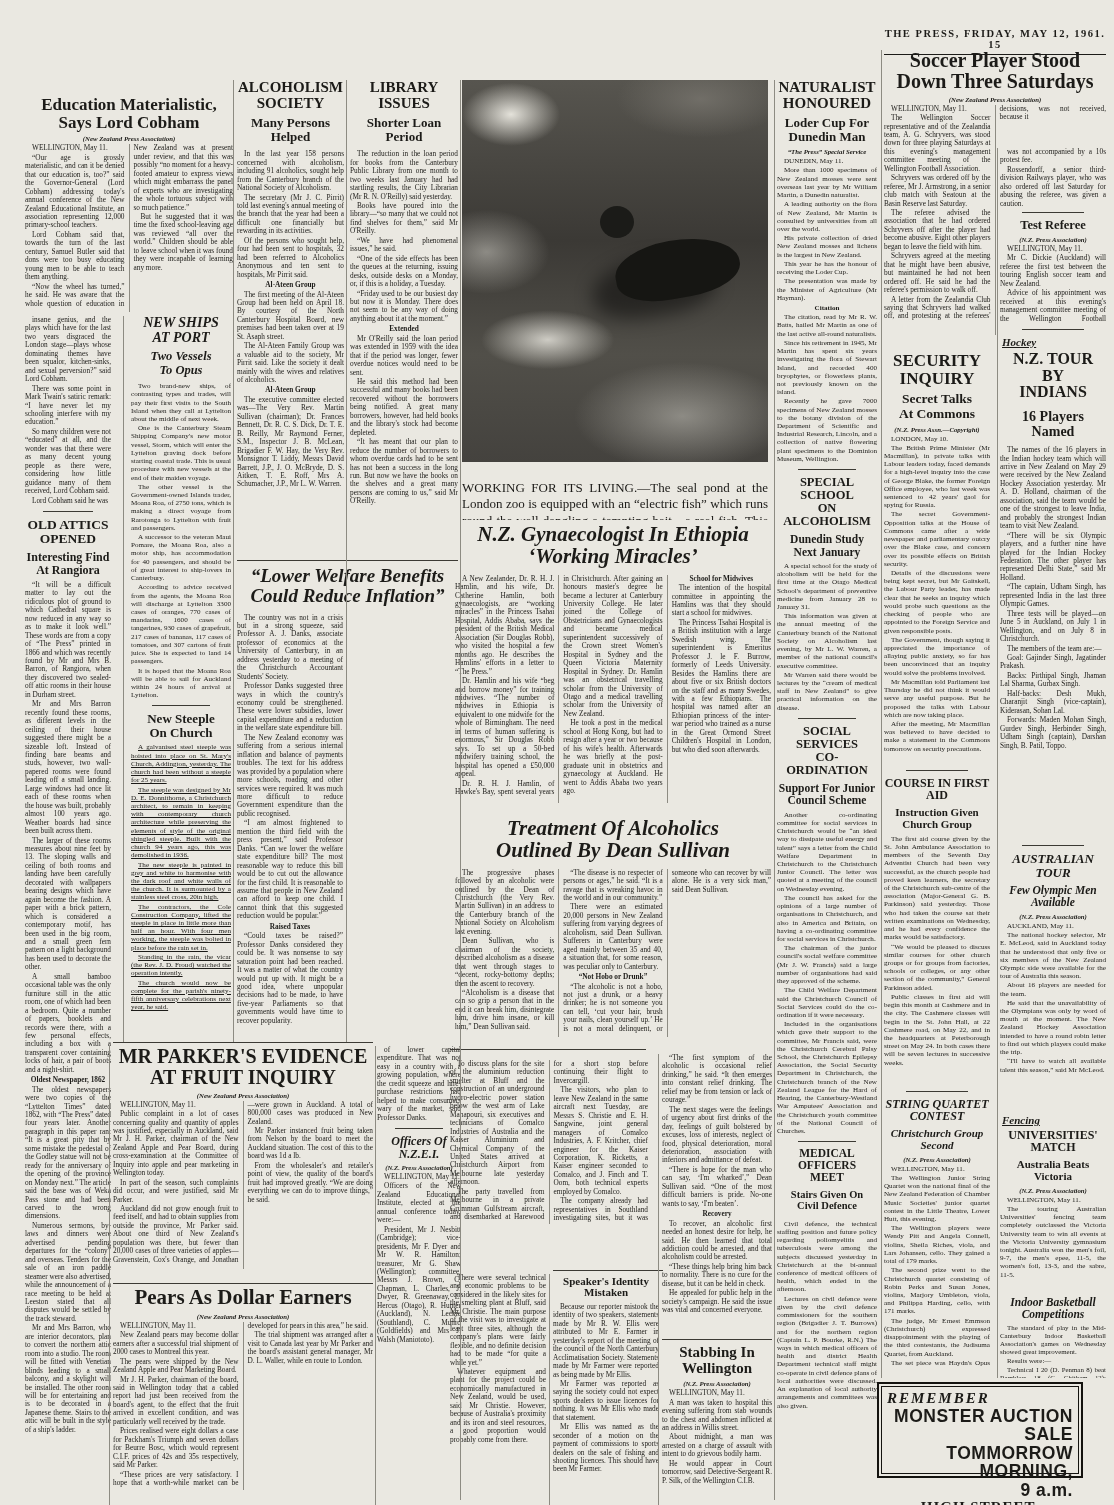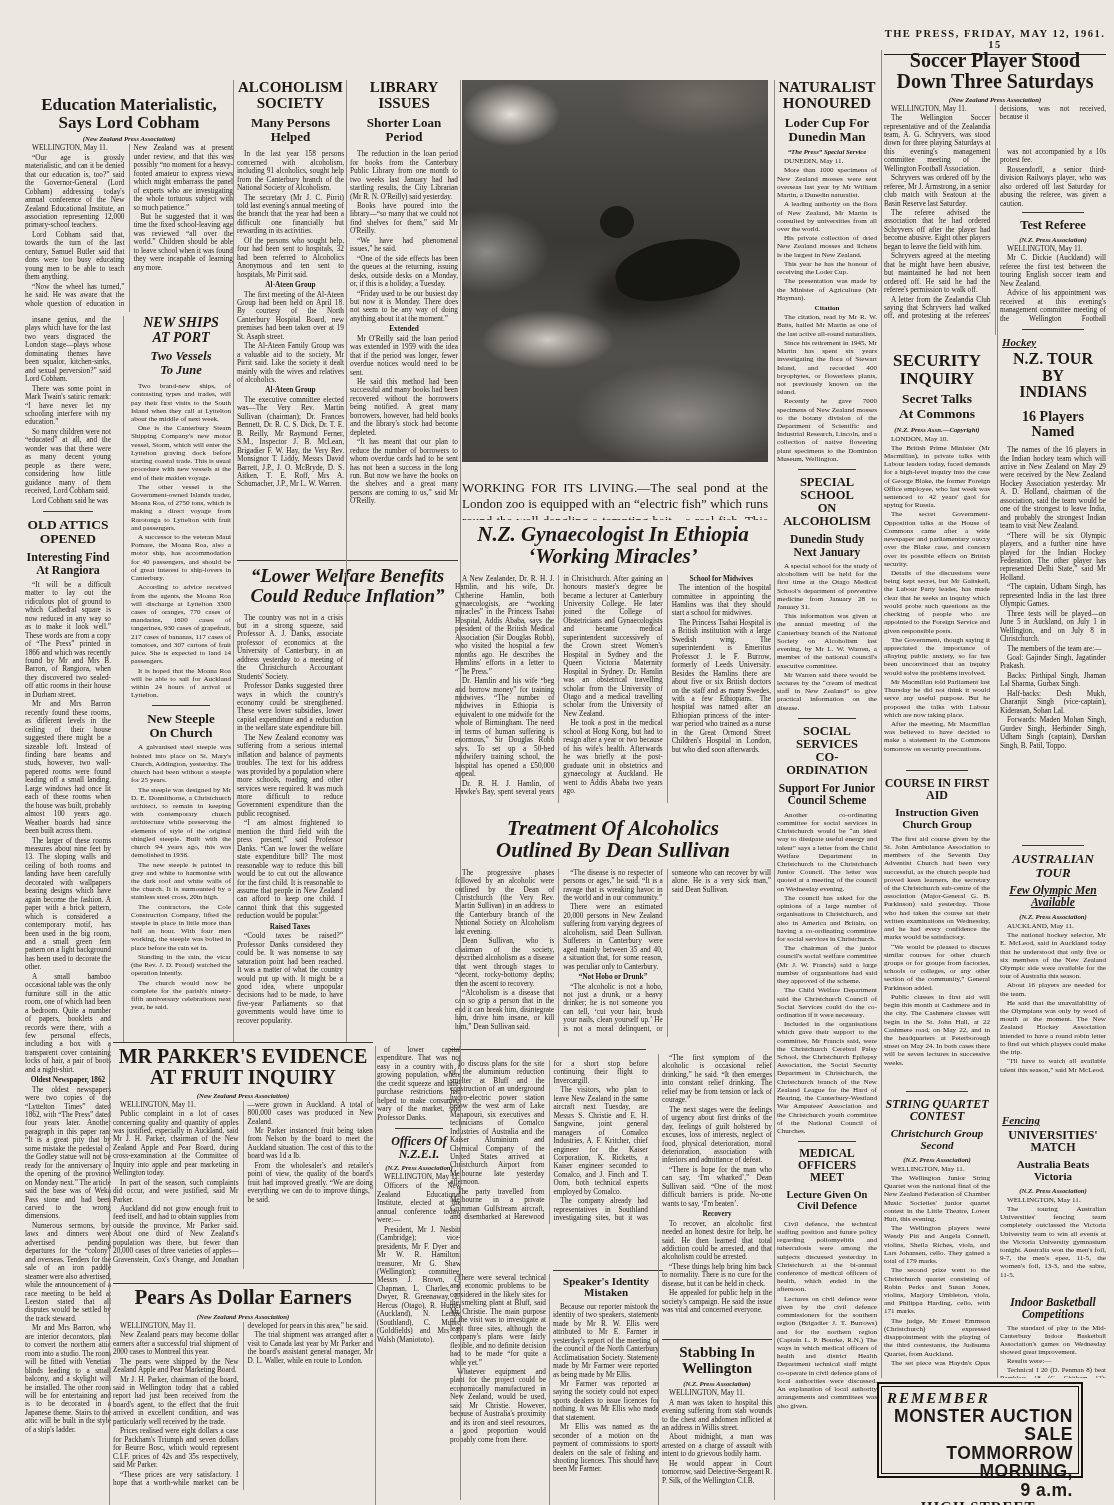--- a/index.html
+++ b/index.html
@@ -84,33 +84,33 @@
         <p>The oldest newspapers were two copies of the “Lyttelton Times” dated 1862, with “The Press” dated four years later. Another paragraph in this paper ran: “It is a great pity that by some mistake the pedestal of the Godley statue will not be ready for the anniversary of the opening of the province on Monday next.” The article said the base was of Weka Pass stone and had been carved to the wrong dimensions.</p>
         <p>Numerous sermons, by-laws and dinners were advertised pending departures for the “colony” and overseas. Tenders for the sale of an iron paddle steamer were also advertised, while the announcement of a race meeting to be held at Leeston stated that all disputes would be settled by the track steward.</p>
         <p>Mr and Mrs Barron, who are interior decorators, plan to convert the northern attic room into a studio. The room will be fitted with Venetian blinds leading to a small balcony, and a skylight will be installed. The other room will be for entertaining and is to be decorated in a Japanese theme. Stairs to the attic will be built in the style of a ship's ladder.</p>
       </div>
   </div>
 
   <div class="art stack" style="left:131px;top:316px;width:100px;height:728px;">
     <div class="hd ital" style="font-size:14px;">NEW SHIPS
 AT PORT</div>
     <div class="hd2 ital" style="font-size:12.5px;">Two Vessels
-To June</div>
+To Opus</div>
     <div class="bd" style="margin-top:5px;font-size:7.1px;">
         <p>Two brand-new ships, of contrasting types and trades, will pay their first visits to the South Island when they call at Lyttelton about the middle of next week.</p>
         <p>One is the Canterbury Steam Shipping Company's new motor vessel, Storm, which will enter the Lyttelton graving dock before starting coastal trade. This is usual procedure with new vessels at the end of their maiden voyage.</p>
         <p>The other vessel is the Government-owned Islands trader, Moana Roa, of 2750 tons, which is making a direct voyage from Rarotonga to Lyttelton with fruit and passengers.</p>
         <p>A successor to the veteran Maui Pomare, the Moana Roa, also a motor ship, has accommodation for 40 passengers, and should be of great interest to ship-lovers in Canterbury.</p>
         <p>According to advice received from the agents, the Moana Roa will discharge at Lyttelton 3300 cases of oranges, 770 cases of mandarins, 1600 cases of tangerines, 930 cases of grapefruit, 217 cases of bananas, 117 cases of tomatoes, and 307 cartons of fruit juice. She is expected to land 14 passengers.</p>
         <p>It is hoped that the Moana Roa will be able to sail for Auckland within 24 hours of arrival at Lyttelton.</p>
       </div>
     <div class="rule"></div>
     <div class="hd" style="font-size:13px;">New Steeple
 On Church</div>
-    <div class="bd" style="margin-top:4px;font-size:7.1px;">
+    <div class="bd" style="margin-top:4px;font-size:7.1px;text-decoration:underline;">
         <p>A galvanised steel steeple was hoisted into place on St. Mary's Church, Addington, yesterday. The church had been without a steeple for 25 years.</p>
         <p>The steeple was designed by Mr D. E. Donnithorne, a Christchurch architect, to remain in keeping with contemporary church architecture while preserving the elements of style of the original shingled steeple. Built with the church 94 years ago, this was demolished in 1936.</p>
         <p>The new steeple is painted in grey and white to harmonise with the dark roof and white walls of the church. It is surmounted by a stainless steel cross, 20in high.</p>
         <p>The contractors, the Cole Construction Company, lifted the steeple in place in little more than half an hour. With four men working, the steeple was bolted in place before the rain set in.</p>
         <p>Standing in the rain, the vicar (the Rev. J. D. Froud) watched the operation intently.</p>
         <p>The church would now be complete for the parish's ninety-fifth anniversary celebrations next year, he said.</p>
       </div>
   </div>
 
   <div class="hrule" style="left:113px;top:1042px;width:260px;"></div>
@@ -331,21 +331,21 @@
     <div class="bd" style="margin-top:4px;font-size:7.1px;">
         <p>Another co-ordinating committee for social services in Christchurch would be “an ideal way to dissipate useful energy and talent” says a letter from the Child Welfare Department in Christchurch to the Christchurch Junior Council. The letter was quoted at a meeting of the council on Wednesday evening.</p>
         <p>The council has asked for the opinions of a large number of organisations in Christchurch, and also in America and Britain, on having a co-ordinating committee for social services in Christchurch.</p>
         <p>The chairman of the junior council's social welfare committee (Mr J. W. Francis) said a large number of organisations had said they approved of the scheme.</p>
         <p>The Child Welfare Department said the Christchurch Council of Social Services could do the co-ordination if it were necessary.</p>
         <p>Included in the organisations which gave their support to the committee, Mr Francis said, were the Christchurch Cerebral Palsy School, the Christchurch Epilepsy Association, the Social Security Department in Christchurch, the Christchurch branch of the New Zealand League for the Hard of Hearing, the Canterbury-Westland War Amputees' Association and the Christchurch youth committee of the National Council of Churches.</p>
       </div>
     <div class="rule"></div>
     <div class="hd" style="font-size:11.5px;font-family:Liberation Serif, serif;">MEDICAL OFFICERS
 MEET</div>
-    <div class="hd2" style="font-size:10.5px;">Lecture Given On
+    <div class="hd2" style="font-size:10.5px;">Stairs Given On
 Civil Defence</div>
     <div class="bd" style="margin-top:8px;font-size:7.1px;">
         <p>Civil defence, the technical staffing position and future policy regarding poliomyelitis and tuberculosis were among the subjects discussed yesterday in Christchurch at the bi-annual conference of medical officers of health, which ended in the afternoon.</p>
         <p>Lectures on civil defence were given by the civil defence commissioners for the southern region (Brigadier J. T. Burrows) and for the northern region (Captain L. P. Bourke, R.N.) The ways in which medical officers of health and district Health Department technical staff might co-operate in civil defence plans of local authorities were discussed. An explanation of local authority arrangements and committees was also given.</p>
       </div>
   </div>
 
   <div class="art" style="left:884px;top:50px;width:222px;height:298px;">
     <div class="hd" style="font-size:20px;">Soccer Player Stood
 Down Three Saturdays</div>
@@ -440,21 +440,21 @@
           <p>Goal: Gajinder Singh, Jagatinder Prakash.</p>
           <p>Backs: Pirthipal Singh, Jhaman Lal Sharma, Gurbax Singh.</p>
           <p>Half-backs: Desh Mukh, Charanjit Singh (vice-captain), Kiderasan, Sohan Lal.</p>
           <p>Forwards: Maden Mohan Singh, Gurdev Singh, Herbinder Singh, Udham Singh (captain), Darshan Singh, B. Patil, Toppo.</p>
         </div>
     </div>
     <div class="rule"></div>
     <div class="seg" style="height:258px;">
       <div class="hd ital" style="font-size:13px;">AUSTRALIAN
 TOUR</div>
-      <div class="hd2 ital" style="font-size:11.5px;text-decoration:underline;">Few Olympic Men
+      <div class="hd2 ital" style="font-size:11.5px;">Few Olympic Men
 Available</div>
       <div class="by">(N.Z. Press Association)</div>
       <div class="bd" style="font-size:7.1px;">
           <p>AUCKLAND, May 11.</p>
           <p>The national hockey selector, Mr E. McLeod, said in Auckland today that he understood that only five or six members of the New Zealand Olympic side were available for the tour of Australia this season.</p>
           <p>About 16 players are needed for the team.</p>
           <p>He said that the unavailability of the Olympians was only by word of mouth at the moment. The New Zealand Hockey Association intended to have a round robin letter to find out which players could make the trip.</p>
           <p>“I'll have to watch all available talent this season,” said Mr McLeod.</p>
         </div>
     </div>

